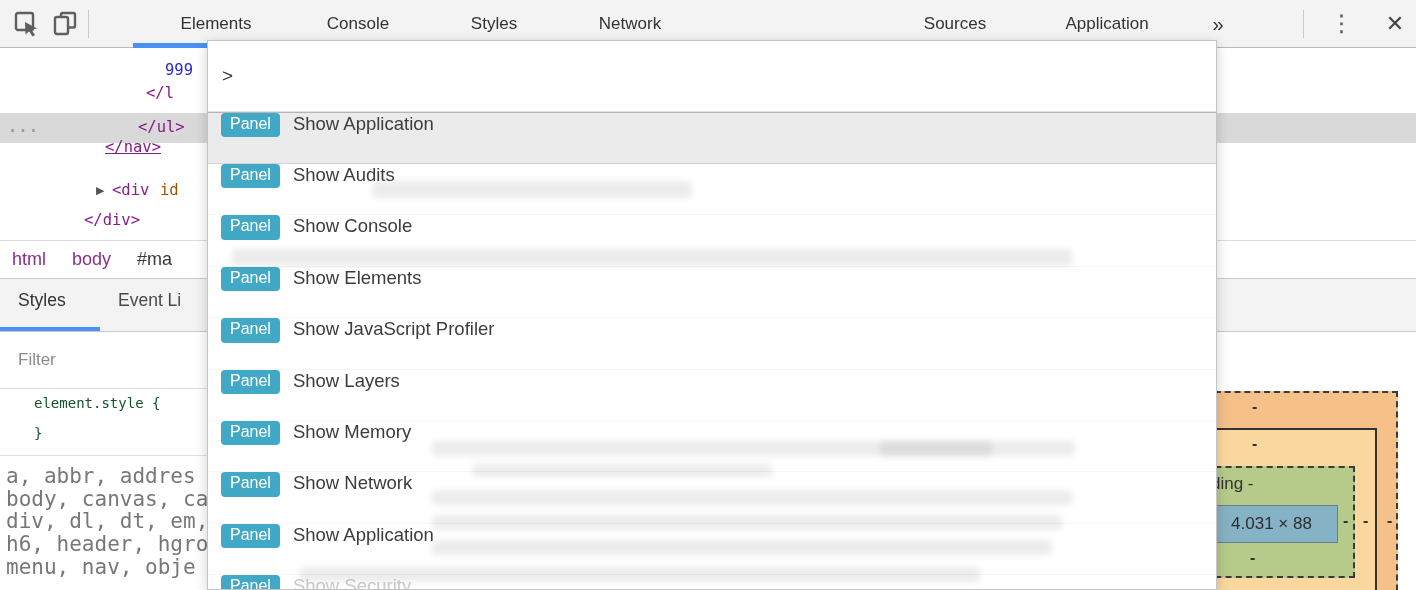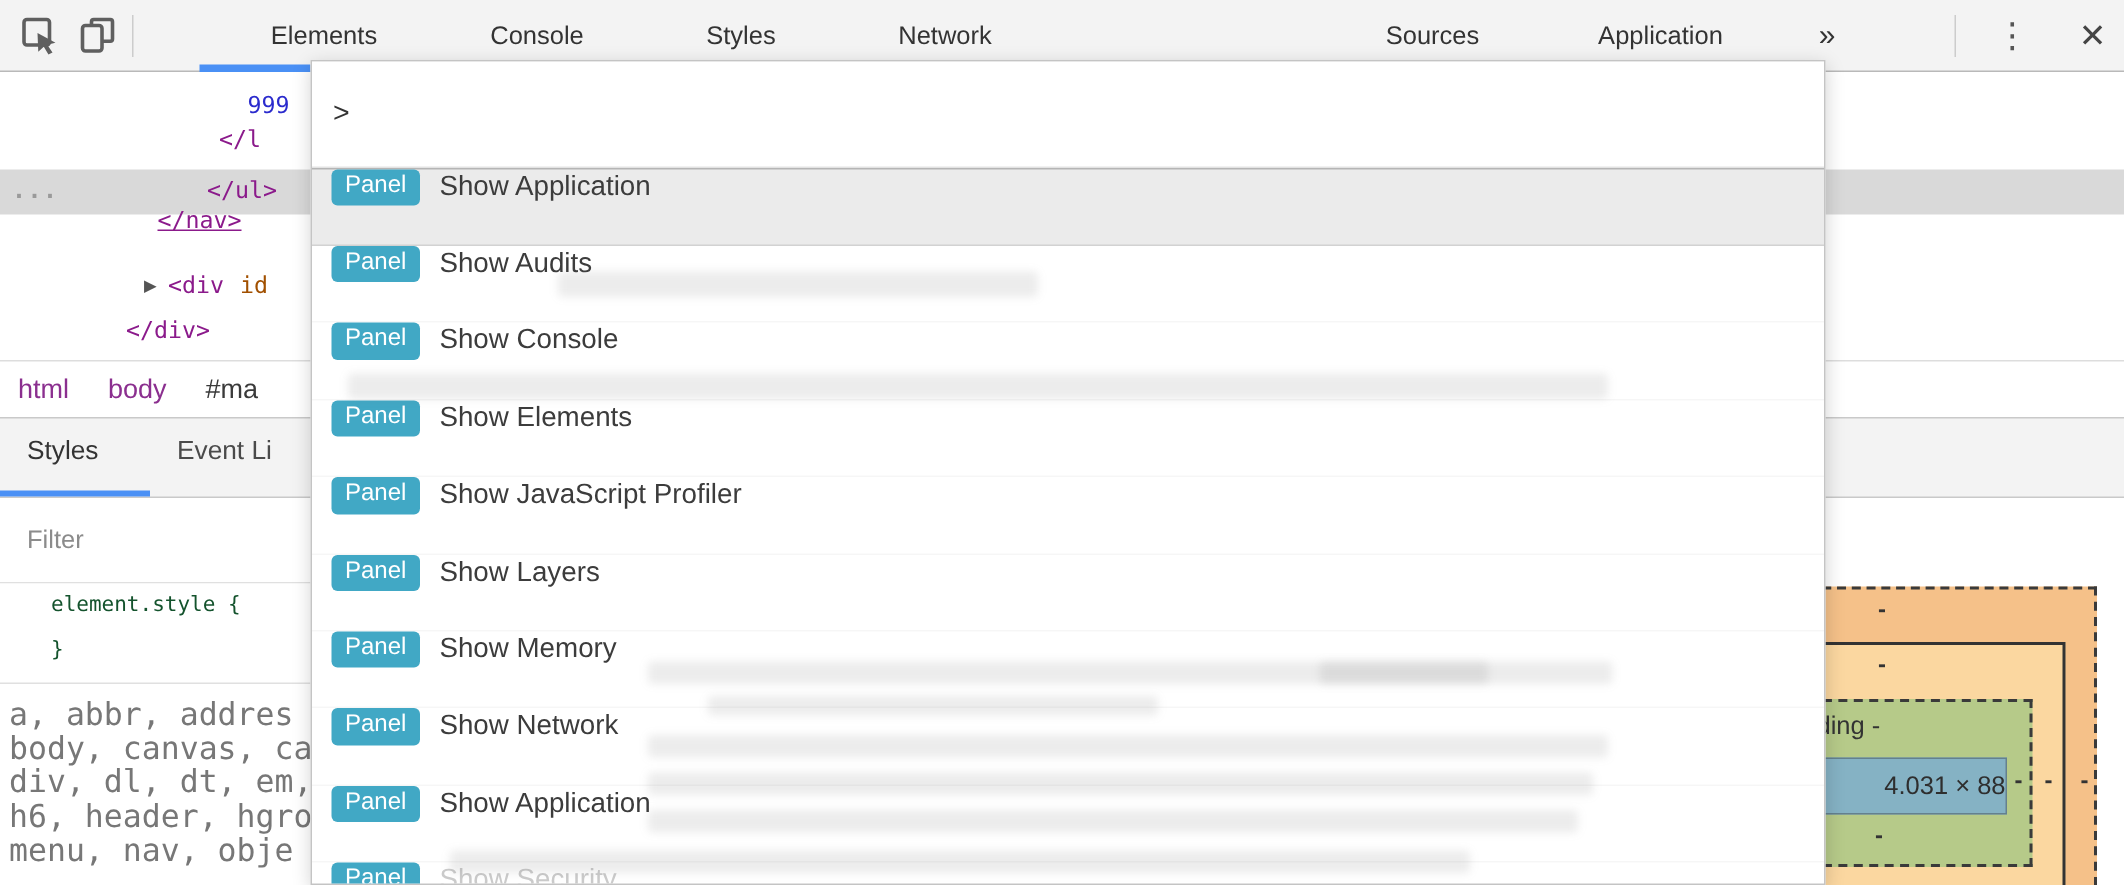--- a/index.html
+++ b/index.html
@@ -48,21 +48,21 @@
                 z-index:2; background:#fff; }
   .es-line { position:absolute; left:6px; font-size:14px; color:#14532d; white-space:pre;margin-left:28px; }
   .sel-line { left:6px; z-index:2; font-size:21px; color:#777; white-space:pre; }
 
   
   .bm { z-index:2; }
   #bm-margin  { left:1205px; top:391px; width:193px; height:220px; border:2px dashed #3a3a3a; }
   #bm-border  { left:1205px; top:428px; width:172px; height:185px; border:2px solid #333; }
   #bm-padding { left:1205px; top:466px; width:150px; height:112px; border:2px dashed #3a3a3a; }
   #bm-content { left:1205px; top:505px; width:133px; height:38px; border:1px solid #64808e;
-                display:flex; align-items:center; justify-content:flex-end;
+                display:flex; align-items:center; justify-content:center;
                 font-size:17px; color:#2e2e2e; }
   .bm-dash { z-index:2; font-size:16px; font-weight:bold; color:#333; }
   #bm-pad-label { left:1211px; top:474px; z-index:2; font-size:17px; color:#333; }
   #ghost-strip { left:1113px; top:385px; width:104px; height:205px; background:rgba(0,0,0,0.045); z-index:2; }
   #ghost-box1  { left:1080px; top:333px; width:136px; height:57px; background:rgba(0,0,0,0.03); z-index:2; }
   #ghost-box2  { left:1090px; top:240px; width:120px; height:80px; background:rgba(0,0,0,0.028); z-index:2; }
 
   
   #dialog { left:207px; top:40px; width:1010px; height:550px; background:#fff;
             border:1px solid #c4c4c4; box-shadow:0 3px 12px rgba(0,0,0,0.18);

